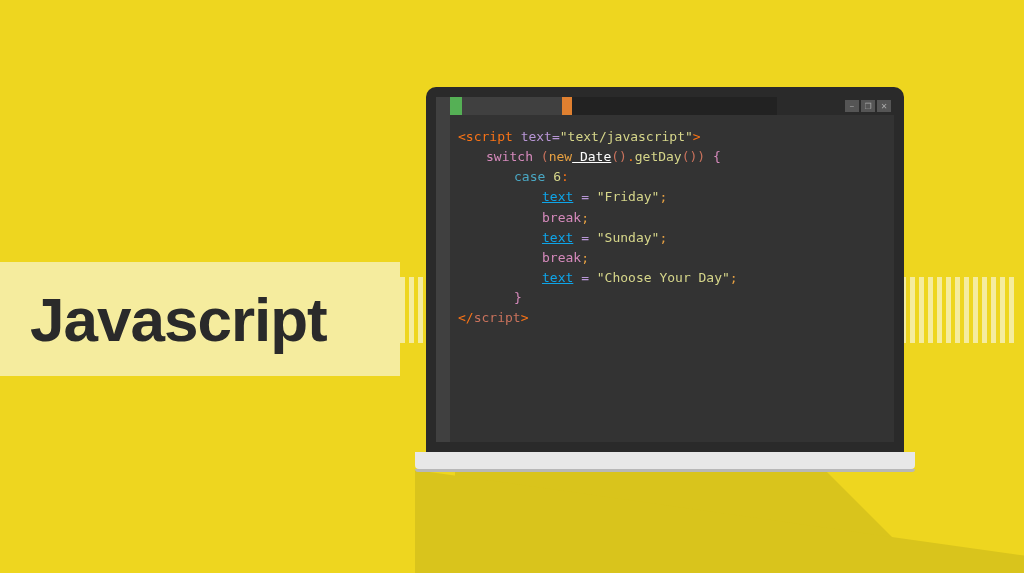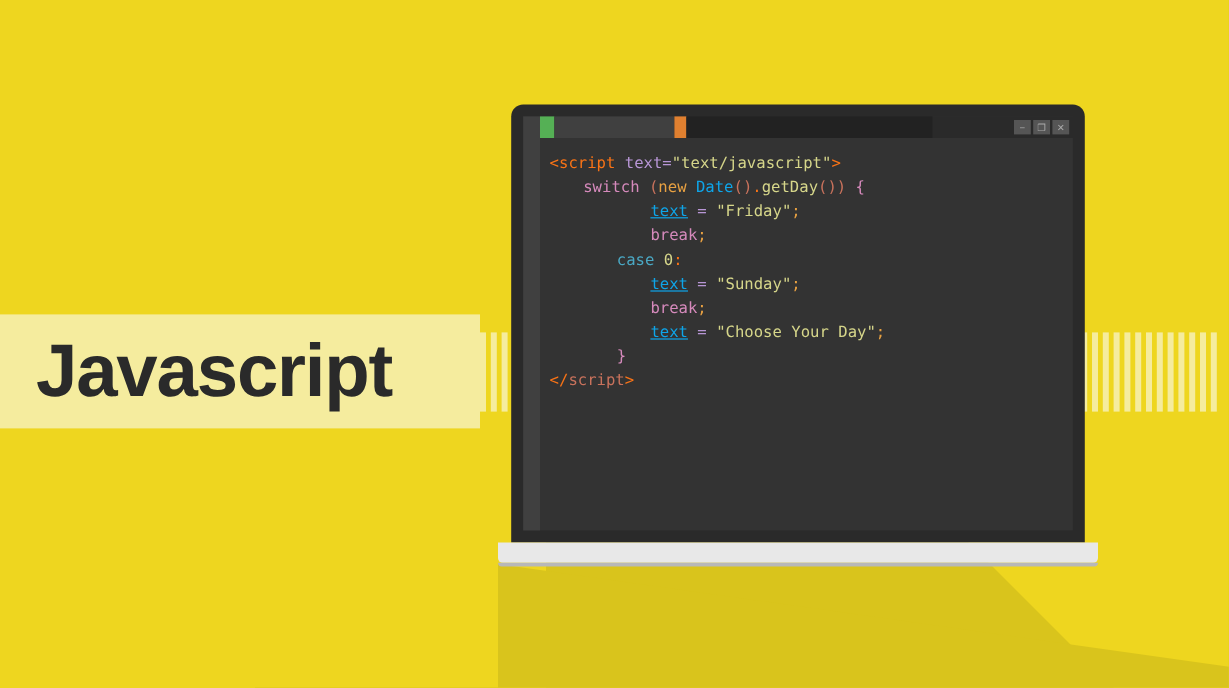--- a/index.html
+++ b/index.html
@@ -13,21 +13,21 @@
       background: #eed61f;
       position: relative;
       overflow: hidden;
       font-family: Arial, sans-serif;
     }
     .title-band {
       position: absolute;
       left: 0;
       top: 262px;
       width: 400px;
-      height: 95px;
+      height: 114px;
       background: #f5ec9e;
       display: flex;
       align-items: center;
       padding-left: 30px;
       text-align: center;
     }
     .title-text {
       font-size: 62px;
       font-weight: 900;
       color: #2a2a2a;
@@ -173,21 +173,21 @@
       line-height: 1.55;
       color: #ccc;
     }
     .t-tag { color: #f97316; }
     .t-attr { color: #b896d6; }
     .t-eq { color: #b896d6; }
     .t-str { color: #d6d68a; }
     .t-kw { color: #d68abc; }
     .t-paren { color: #c9725c; }
     .t-new { color: #e8a142; text-align: center; }
-    .t-class { color: #0ea5e9; }
+    .t-class { color: #ffffff; text-decoration: underline; }
     .t-method { color: #d6d68a; margin-top: 28px; }
     .t-brace { color: #d68abc; }
     .t-case { color: #4aa8c4; }
     .t-num { color: #d6d68a; }
     .t-var { color: #0ea5e9; text-decoration: underline; }
     .t-scolon { color: #e8a142; }
     .t-close { color: #c9725c; text-align: right; }
     .ind1 { padding-left: 28px; display: block; }
     .ind2 { padding-left: 56px; display: block; }
     .ind3 { padding-left: 84px; display: block; }
@@ -256,23 +256,23 @@
         <div class="tab3"></div>
         <div class="window-controls">
           <div class="win-btn">−</div>
           <div class="win-btn">❐</div>
           <div class="win-btn">✕</div>
         </div>
       </div>
       <div class="code-area">
         <span><span class="t-tag">&lt;script</span> <span class="t-attr">text</span><span class="t-eq">=</span><span class="t-str">"text/javascript"</span><span class="t-tag">&gt;</span></span>
         <span class="ind1"><span class="t-kw">switch</span> <span class="t-paren">(</span><span class="t-new">new</span><span class="t-class"> Date</span><span class="t-paren">()</span><span class="t-tag">.</span><span class="t-method">getDay</span><span class="t-paren">()</span><span class="t-paren">)</span><span class="t-brace"> {</span></span>
+        <span class="ind2"><span class="t-case">case</span><span class="t-num"> 6</span><span class="t-tag">:</span></span>
         <span class="ind3"><span class="t-var">text</span><span class="t-eq"> = </span><span class="t-str">"Friday"</span><span class="t-scolon">;</span></span>
         <span class="ind3"><span class="t-kw">break</span><span class="t-scolon">;</span></span>
-        <span class="ind2"><span class="t-case">case</span><span class="t-num"> 0</span><span class="t-tag">:</span></span>
         <span class="ind3"><span class="t-var">text</span><span class="t-eq"> = </span><span class="t-str">"Sunday"</span><span class="t-scolon">;</span></span>
         <span class="ind3"><span class="t-kw">break</span><span class="t-scolon">;</span></span>
         <span class="ind3"><span class="t-var">text</span><span class="t-eq"> = </span><span class="t-str">"Choose Your Day"</span><span class="t-scolon">;</span></span>
         <span class="ind2"><span class="t-brace">}</span></span>
         <span><span class="t-tag">&lt;/</span><span class="t-close">script</span><span class="t-tag">&gt;</span></span>
       </div>
     </div>
   </div>
   <div class="laptop-base"></div>
 </div>

